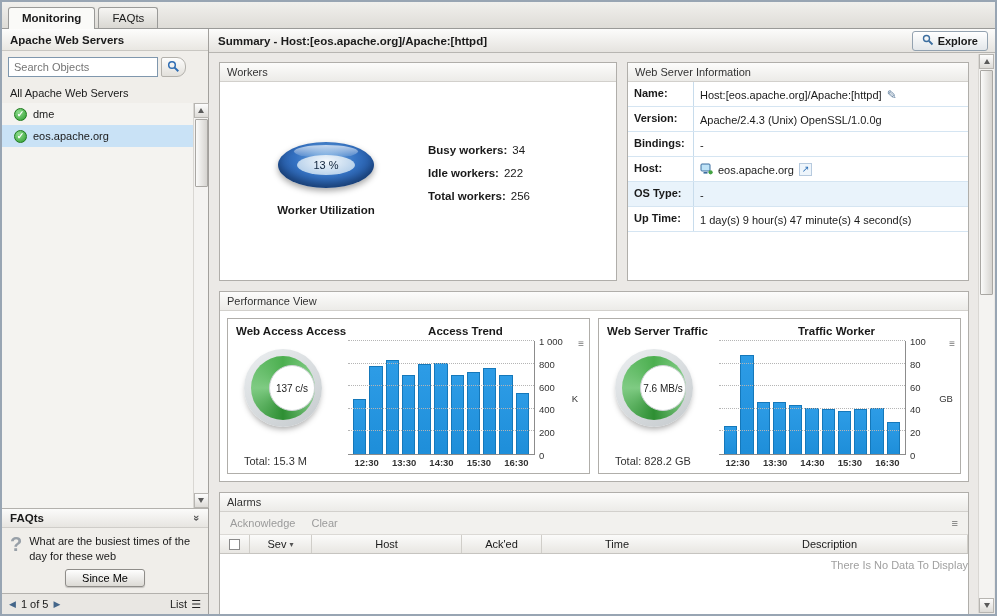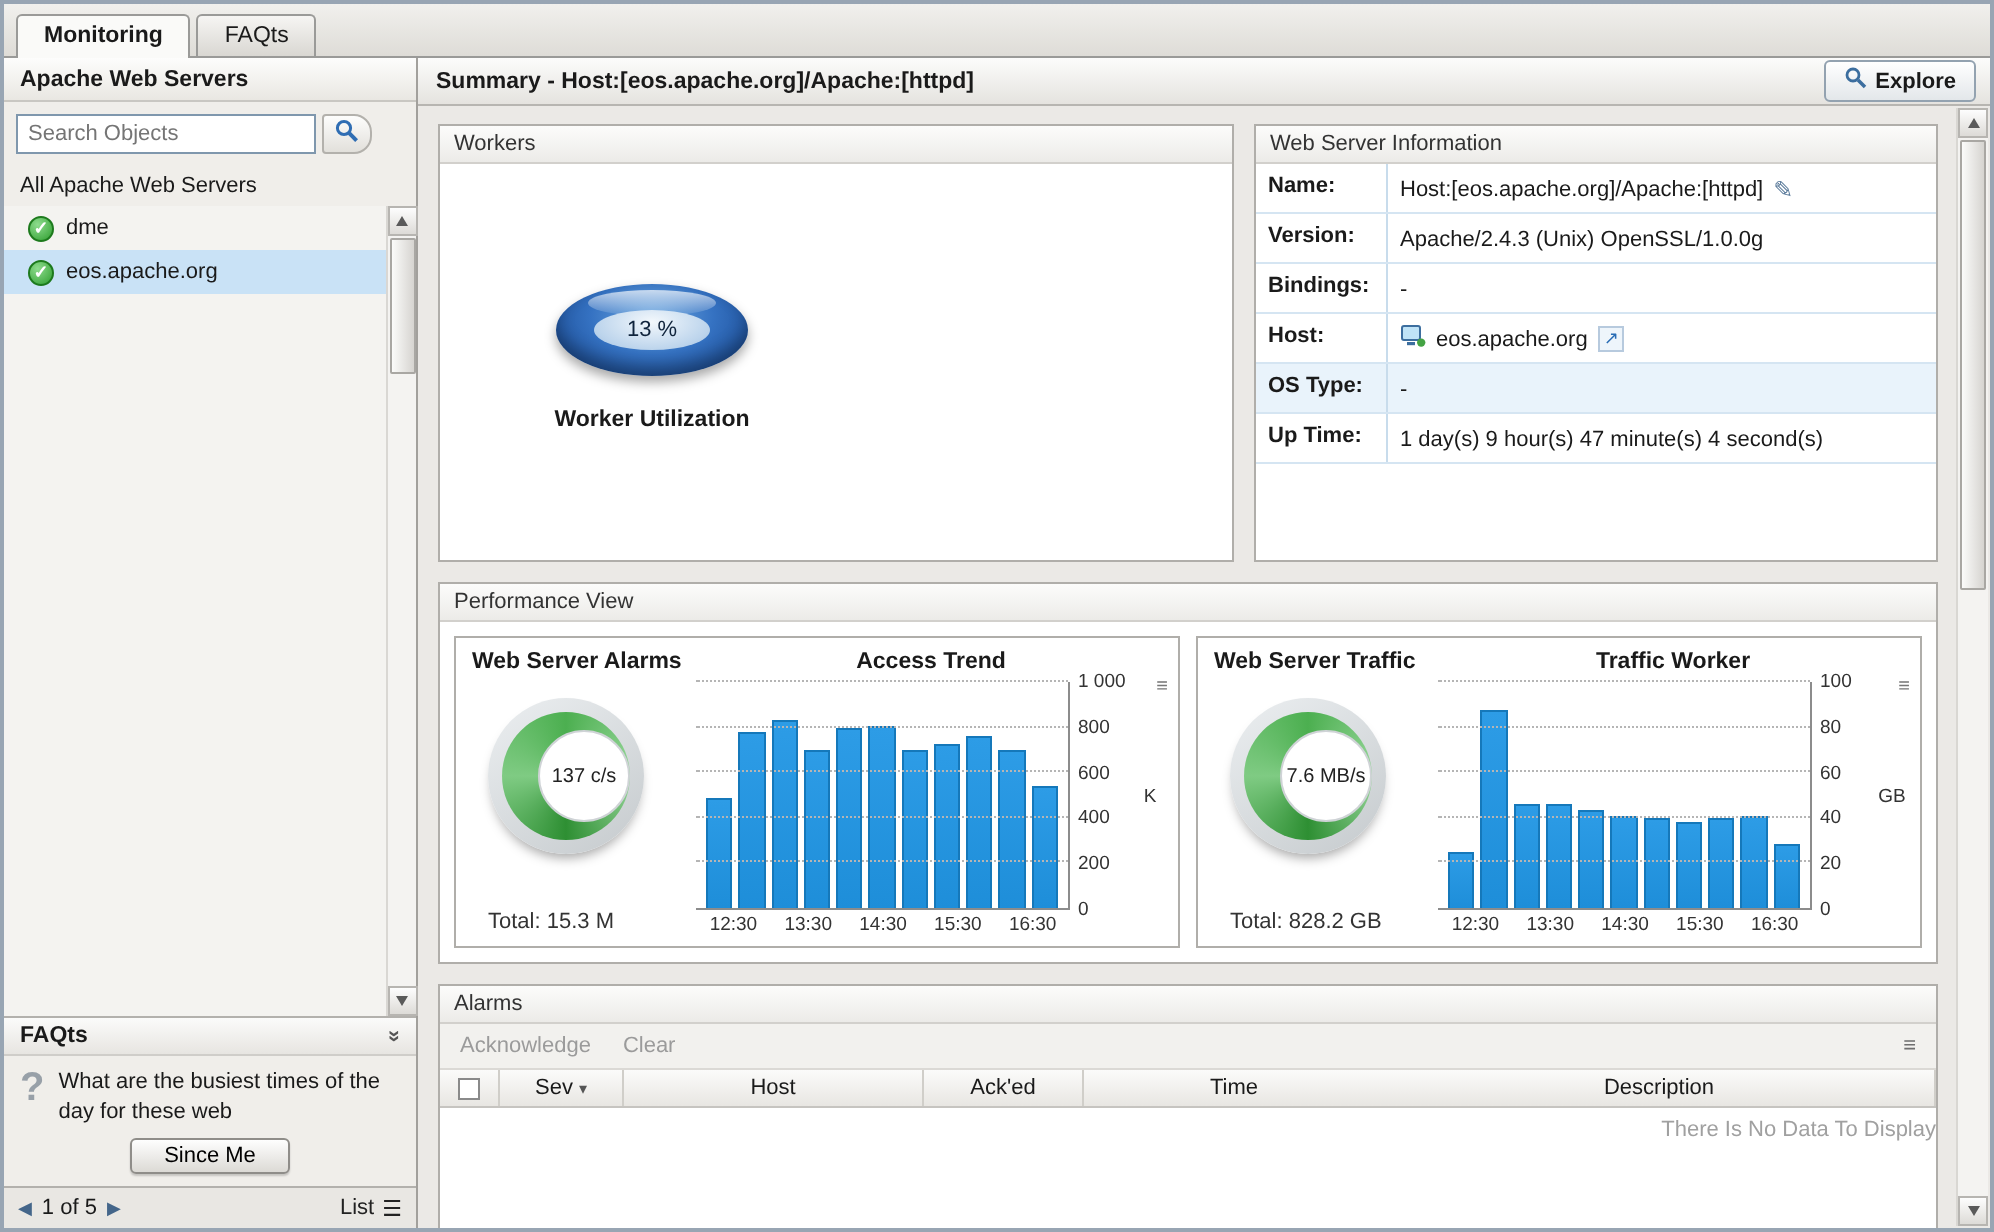--- a/index.html
+++ b/index.html
@@ -137,21 +137,21 @@
 
   .chart-col{flex:1;min-width:0;display:flex;flex-direction:column;}
   .plot-wrap{display:flex;height:114px;}
   .plot{position:relative;flex:1;border-right:1px solid #8c8c8c;border-bottom:1px solid #8c8c8c;}
   .bars{position:absolute;left:0;right:0;top:0;bottom:0;display:flex;align-items:flex-end;gap:3px;padding:0 5px;}
   .bar{flex:1;background:linear-gradient(180deg,#4fadea,#1e8ed9);border:1px solid #1578ba;border-bottom:none;}
   .gridline{position:absolute;left:0;right:0;border-top:1px dotted #b5b5b5;}
   .yaxis{width:32px;flex:none;position:relative;font-size:9.5px;color:#333;}
   .ytick{position:absolute;left:4px;transform:translateY(50%);white-space:nowrap;}
   .yunit{width:16px;flex:none;display:flex;align-items:center;justify-content:center;font-size:9.5px;color:#333;}
-  .xaxis{display:flex;margin-right:48px;margin-top:2px;font-size:9.5px;color:#333;}
+  .xaxis{display:flex;margin-right:48px;margin-top:2px;font-size:9.5px;color:#333;font-weight:bold;}
   .xtick{flex:1;text-align:center;white-space:nowrap;}
 
   
   .alarms-panel{flex:none;height:165px;}
   .alarms-toolbar{display:flex;align-items:center;gap:16px;padding:5px 10px;
     background:#f2f1ee;border-bottom:1px solid #dbd9d5;font-size:11px;color:#9b9b9b;}
   .tb-btn{cursor:pointer;}
   .menu-icon{margin-left:auto;color:#6f6f6f;font-size:11px;cursor:pointer;}
   .alarms-head{display:flex;background:linear-gradient(#fbfbfa,#e8e6e2);
     border-bottom:1px solid #c6c4c0;font-size:11px;}
@@ -263,20 +263,31 @@
         <div class="row1">
           <div class="panel workers-panel">
             <div class="panel-title">Workers</div>
             <div class="workers-body">
               <div class="gauge-col">
                 <div class="ellipse-gauge">
                   <div class="ellipse-band">13 %</div>
                 </div>
                 <div class="gauge-caption">Worker Utilization</div>
               </div>
+              <div class="stats-col">
+                <div class="stat">
+                  <span class="stat-label">Busy workers:</span><span class="stat-value">34</span>
+                </div>
+                <div class="stat">
+                  <span class="stat-label">Idle workers:</span><span class="stat-value">222</span>
+                </div>
+                <div class="stat">
+                  <span class="stat-label">Total workers:</span><span class="stat-value">256</span>
+                </div>
+              </div>
             </div>
           </div>
 
           <div class="panel info-panel">
             <div class="panel-title">Web Server Information</div>
             <div class="info-body">
               <div class="info-row">
                 <div class="info-label">Name:</div>
                 <div class="info-value">
                   <span>Host:[eos.apache.org]/Apache:[httpd]</span>
@@ -324,21 +335,21 @@
             </div>
           </div>
         </div>
 
         <div class="panel perf-panel">
           <div class="panel-title">Performance View</div>
           <div class="perf-body">
 
             <div class="sub">
               <div class="sub-head">
-                <div class="g-title">Web Server Alarms</div>
+                <div class="g-title">Web Access Access</div>
                 <div class="c-title">Access Trend</div>
               </div>
               <span class="chart-menu">≡</span>
               <div class="sub-body">
                 <div class="g-col">
                   <div class="ring-gauge">
                     <div class="ring-green">
                       <div class="ring-center">137 c/s</div>
                     </div>
                   </div>

